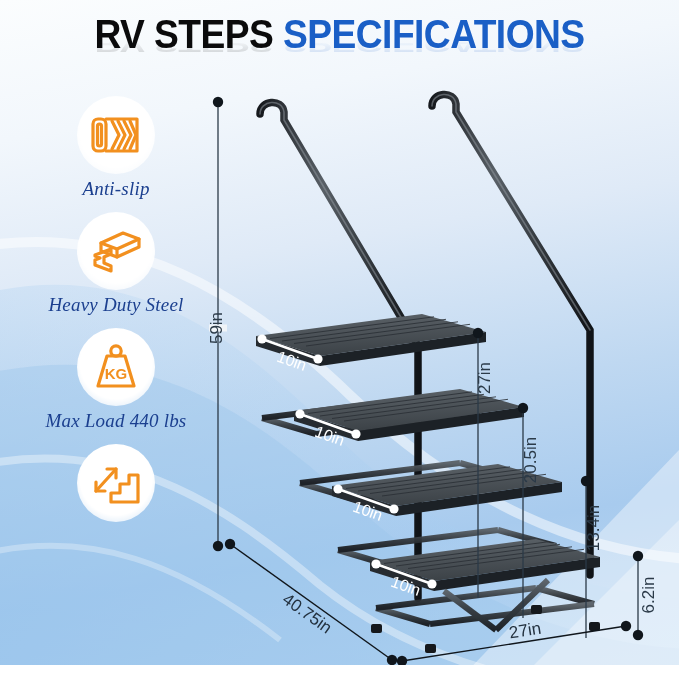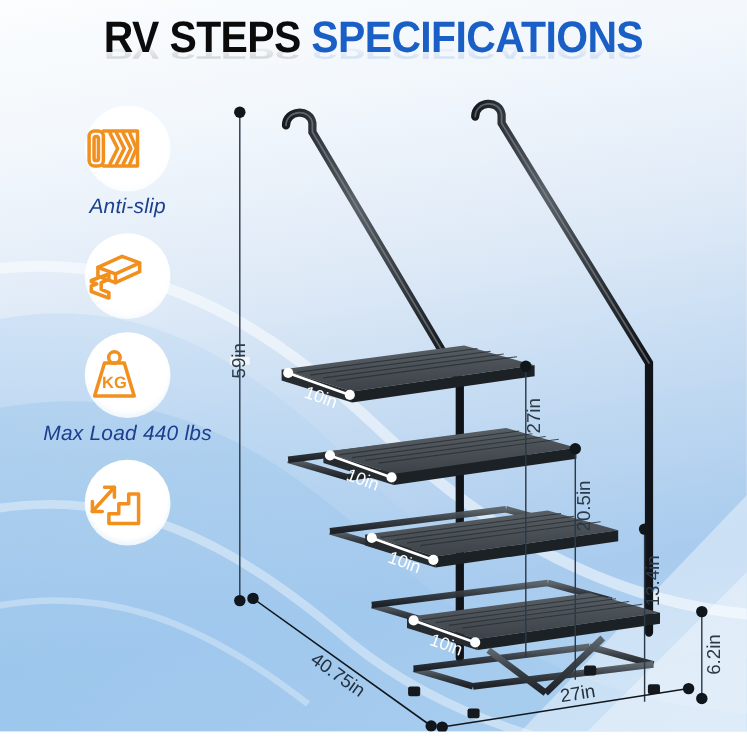--- a/index.html
+++ b/index.html
@@ -40,27 +40,27 @@
     -webkit-mask-image:linear-gradient(to bottom,rgba(0,0,0,.85),rgba(0,0,0,0) 78%);
     mask-image:linear-gradient(to bottom,rgba(0,0,0,.85),rgba(0,0,0,0) 78%);
     pointer-events:none;
   }
   
   .features{position:absolute;left:0;top:96px;width:232px;}
   .feature{position:relative;width:232px;text-align:center;margin-bottom:12px;}
   .ic-halo{
     width:78px;height:78px;margin:0 auto;border-radius:50%;
     background:radial-gradient(circle at 50% 45%,#ffffff 0%,#ffffff 62%,rgba(255,255,255,.72) 78%,rgba(255,255,255,0) 100%);
-    display:flex;align-items:center;
+    display:flex;align-items:center;justify-content:center;
   }
   .ic-halo svg{display:block;}
   .f-label{
     margin-top:4px;
     font-size:19px;font-style:italic;color:#1b3f8f;
-    font-family:Liberation Sans, sans-serif;
+    font-family:Liberation Serif, serif;
     white-space:nowrap;letter-spacing:0.2px;
   }
   
   .product{position:absolute;left:196px;top:78px;width:483px;height:601px;}
   .product svg{position:absolute;left:0;top:0;}
   .dimtext{
     font-family:"Liberation Sans","DejaVu Sans",sans-serif;
     font-size:17px;fill:#23313f;
   }
   .dimtext-w{
@@ -130,20 +130,21 @@
       <div class="ic-halo">
         <svg width="54" height="48" viewBox="0 0 54 48">
           <g fill="none" stroke="#f2901f" stroke-width="3.2" stroke-linejoin="round" stroke-linecap="round">
             <path d="M12,16 L34,6 L50,12 L28,22 Z"></path>
             <path d="M28,22 L28,30 L50,20 L50,12"></path>
             <path d="M12,16 L12,24 L28,30"></path>
             <path d="M6,28 L22,22 L22,27 L15,30 L15,36 L22,39 L22,44 L6,38 L6,33 L11,31 L6,29 Z"></path>
           </g>
         </svg>
       </div>
+      <div class="f-label">Heavy Duty Steel</div>
     </div>
 
     <div class="feature">
       <div class="ic-halo">
         <svg width="54" height="50" viewBox="0 0 54 50">
           <g fill="none" stroke="#f2901f" stroke-width="3.2" stroke-linejoin="round" stroke-linecap="round">
             <circle cx="27" cy="9" r="5.2"></circle>
             <path d="M18,14 H36 L45,44 H9 Z"></path>
           </g>
           <text x="27" y="37" text-anchor="middle" font-family="Liberation Sans, sans-serif" font-size="15" font-weight="bold" fill="#f2901f">KG</text>

